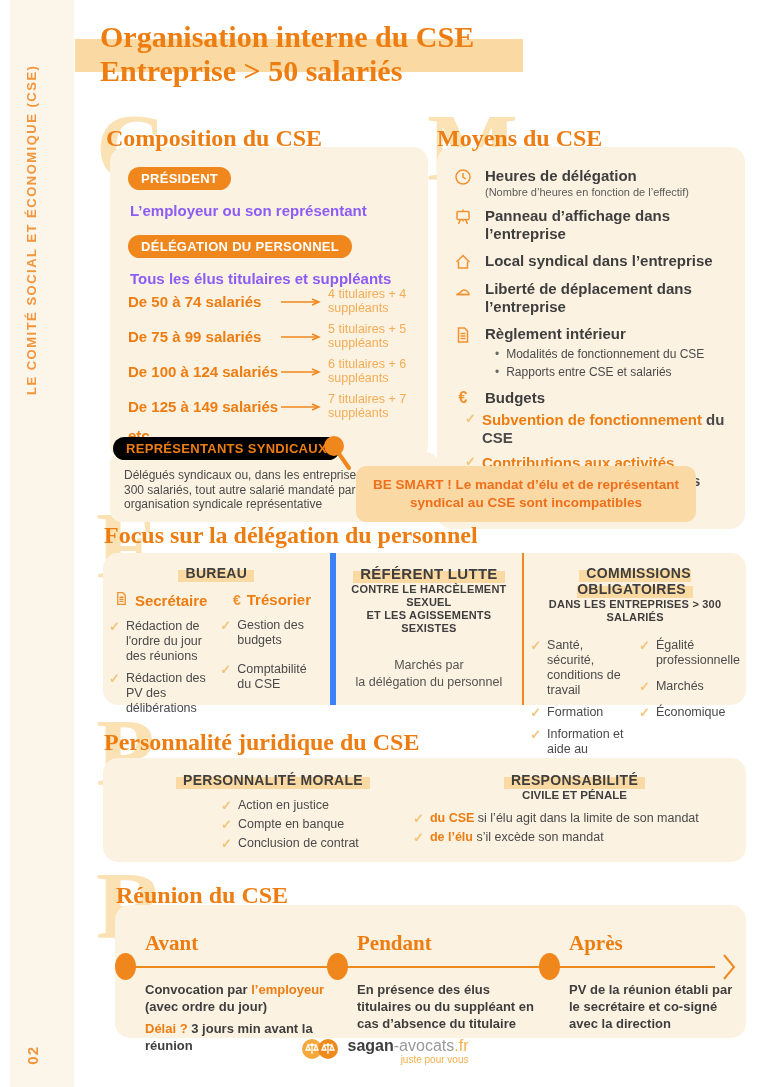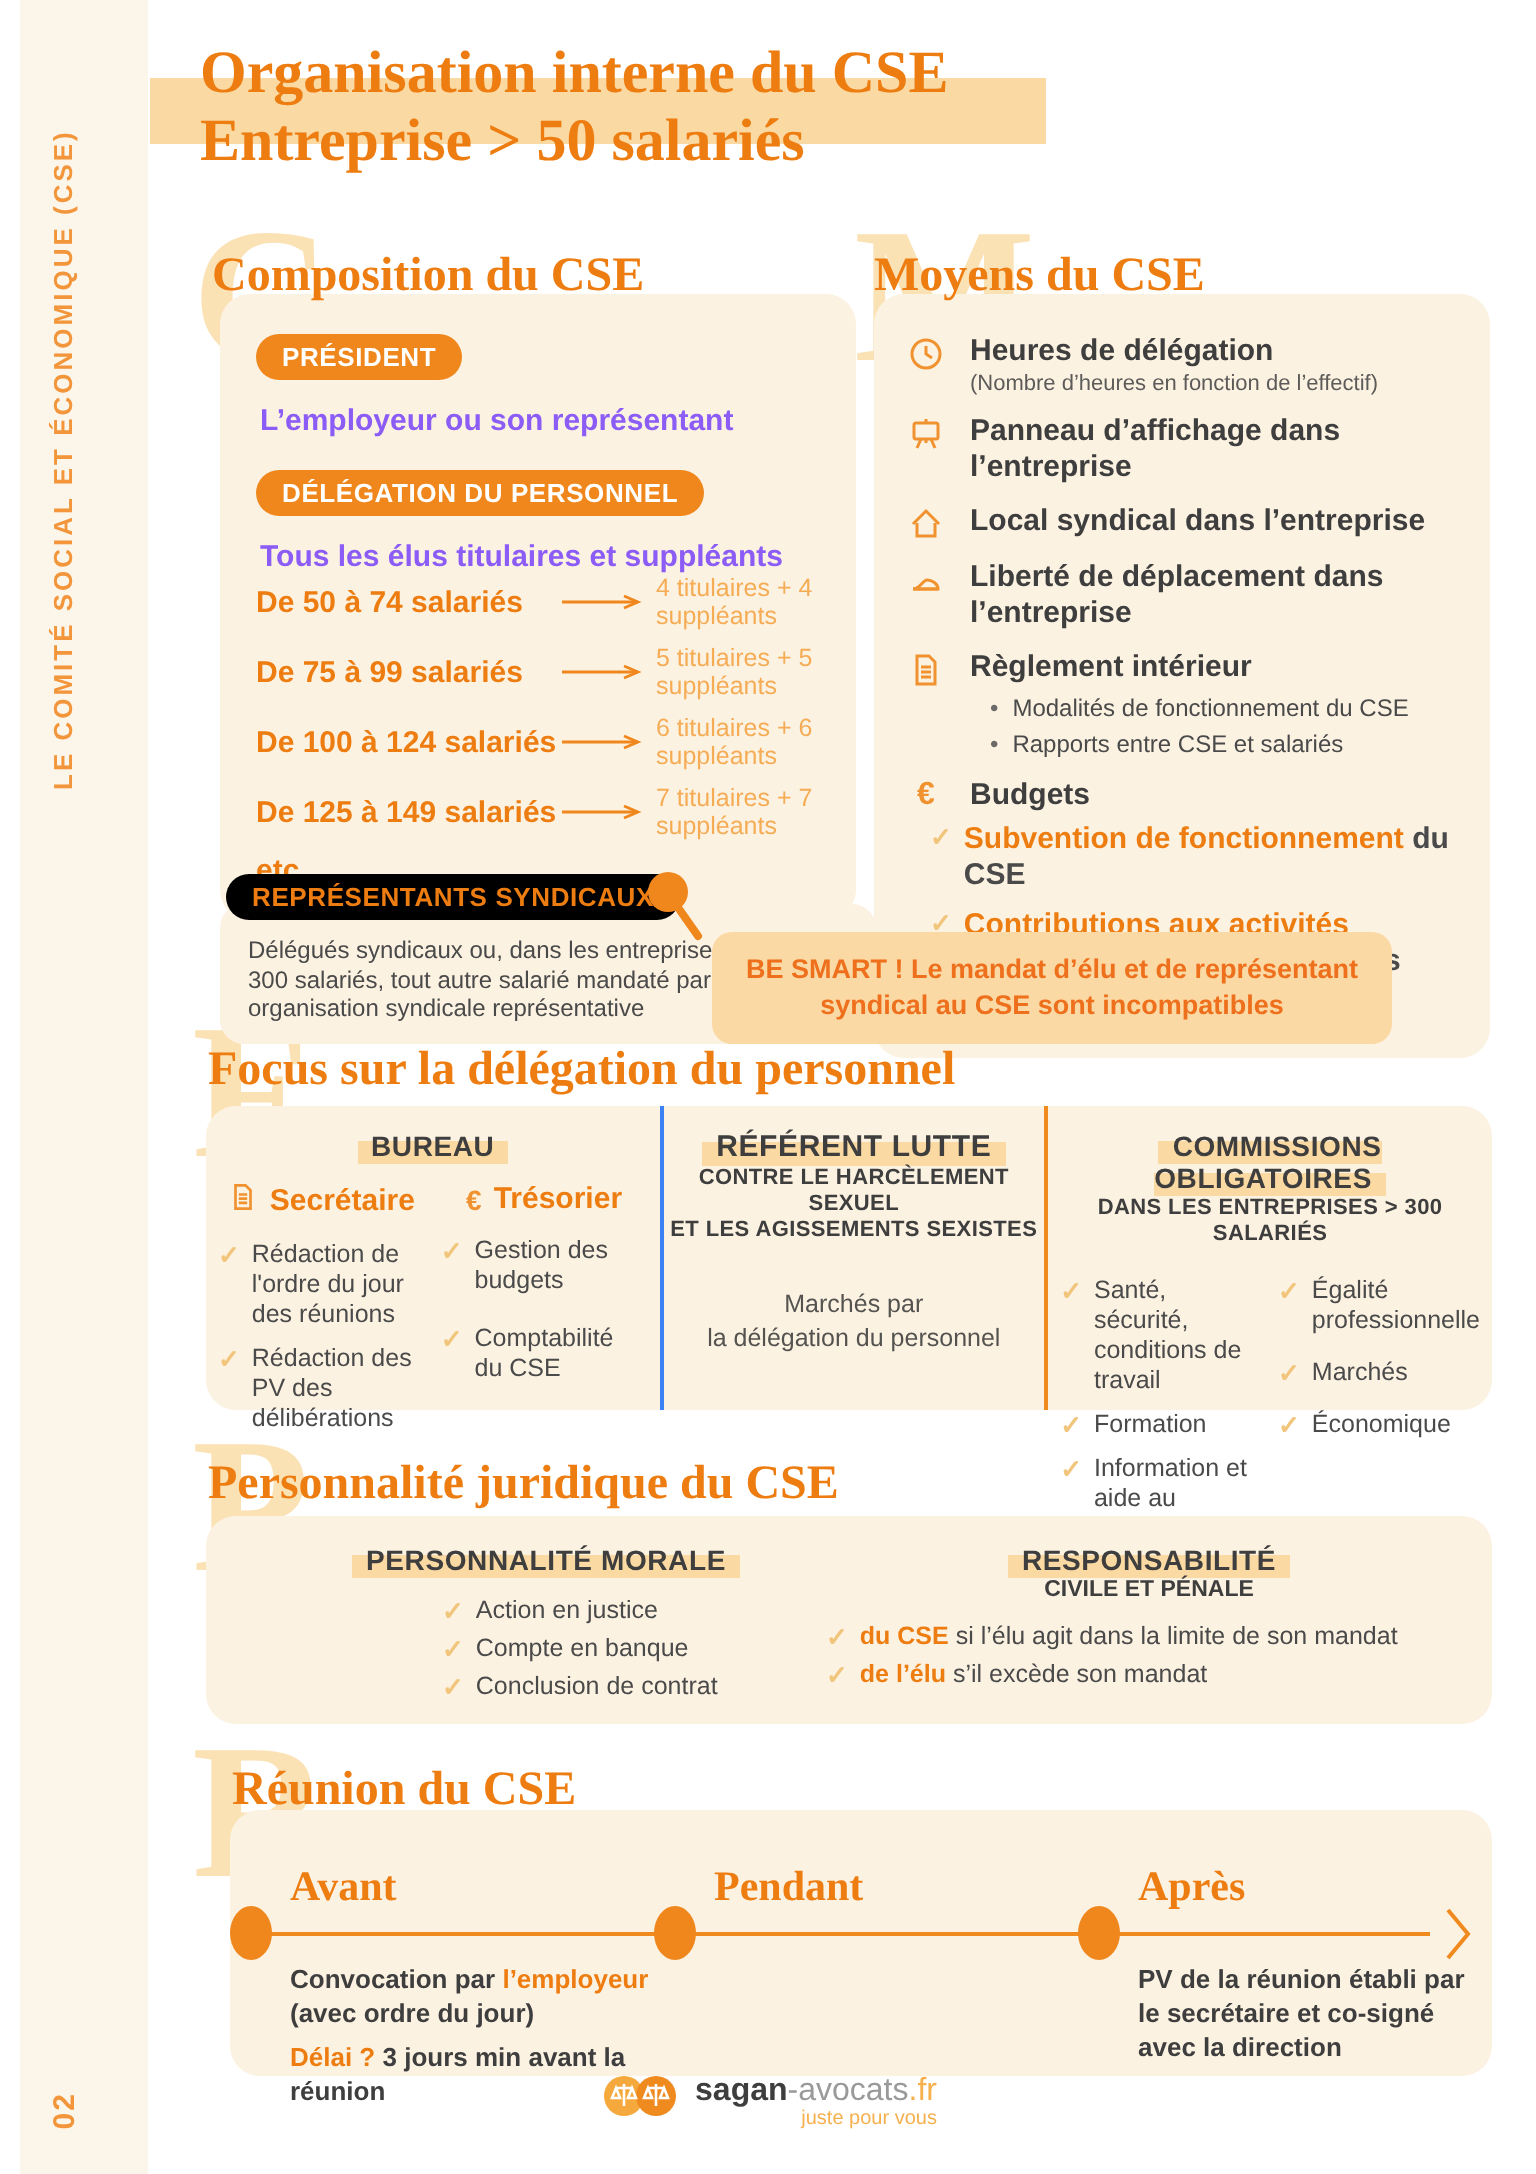--- a/index.html
+++ b/index.html
@@ -81,21 +81,21 @@
   .m-bullets { margin:4px 0 0; padding:0; list-style:none; }
   .m-bullets li { font-size:12px; color:#4a4a4a; margin:0 0 4px 10px; }
   .m-bullets li::before { content:"•"; color:#6b6a68; margin-right:7px; }
   .budget-checks { margin:4px 0 0 12px; }
   .budget-checks .check-text { font-size:15px; line-height:18px; }
   .euro-glyph { color:#f0922f; font-weight:bold; font-size:16px; line-height:16px; }
   
   .focus-card { left:103px; top:553px; width:643px; height:152px; display:flex; }
   .f-col { box-sizing:border-box; padding:12px 2px; }
   .f-col-1 { width:237px; }
-  .f-col-2 { width:203px; border-left:2px solid #3b82f6; border-right:2px solid #f08a1e; text-align:center; }
+  .f-col-2 { width:203px; border-left:6px solid #3b82f6; border-right:2px solid #f08a1e; text-align:center; }
   .f-col-3 { width:232px; }
   .f-header { text-align:center; font-weight:bold; color:#3f3e3e; font-size:14px; letter-spacing:.3px; margin-bottom:4px; }
   .f-subheader { text-align:center; font-weight:bold; color:#3f3e3e; font-size:11px; line-height:13px; letter-spacing:.2px; }
   .f-two-cols { display:flex; margin-top:10px; }
   .f-two-cols > div { flex:1; padding:0 4px; }
   .f-role { color:#ee7d11; font-weight:bold; font-size:15px; display:flex; gap:6px; align-items:center; justify-content:center; margin-bottom:10px; }
   .f-ref-text { font-size:12.5px; color:#545350; margin-top:22px; line-height:17px; }
   
   .pers-card { left:103px; top:758px; width:643px; height:104px; display:flex; }
   .p-col { box-sizing:border-box; padding:14px 10px; }
@@ -407,20 +407,21 @@
 
     <div class="tl-title" style="left:30px;">Avant</div>
     <div class="tl-title" style="left:242px;">Pendant</div>
     <div class="tl-title" style="left:454px;">Après</div>
 
     <div class="tl-desc" style="left:30px;">
       <div><span>Convocation par</span> <span class="orange">l’employeur</span></div>
       <div>(avec ordre du jour)</div>
       <div style="margin-top:5px;"><span class="orange">Délai ?</span> <span>3 jours min avant la réunion</span></div>
     </div>
+    <div class="tl-desc" style="left:242px; width:180px;">En présence des élus titulaires ou du suppléant en cas d’absence du titulaire</div>
     <div class="tl-desc" style="left:454px; width:170px;">PV de la réunion établi par le secrétaire et co-signé avec la direction</div>
   </div>
 
   <div class="footer">
     <span><svg width="40" height="24" viewBox="0 0 40 24">
           <circle cx="12" cy="12" r="10" fill="#f5a93c"></circle>
           <circle cx="28" cy="12" r="10" fill="#ef8a1f"></circle>
           <g stroke="#ffffff" stroke-width="1.3" fill="none">
             <path d="M12 6v11M8 8h8M8 8l-2 5h4zM16 8l-2 5h4z"></path>
             <path d="M28 6v11M24 8h8M24 8l-2 5h4zM32 8l-2 5h4z"></path>

